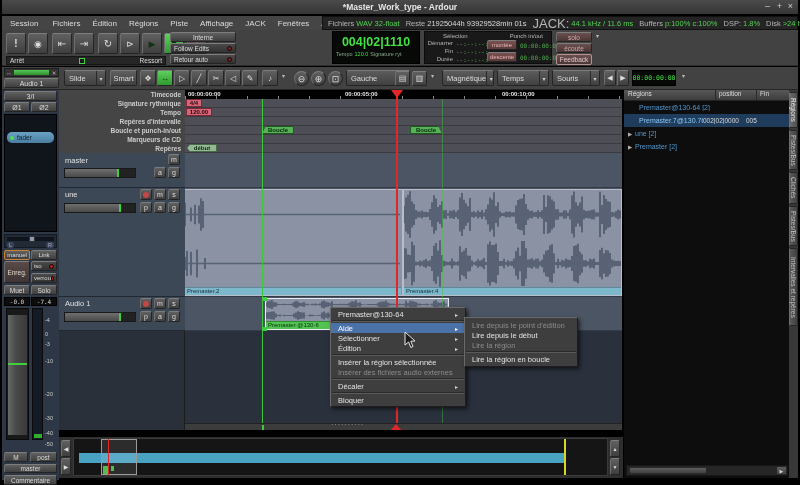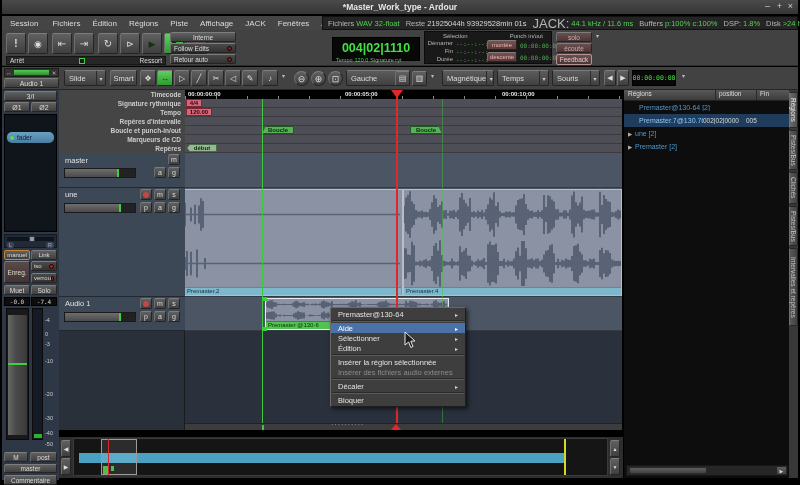--- a/index.html
+++ b/index.html
@@ -96,21 +96,21 @@
     <div class="btn dark a" style="left:168px;top:13px;width:66px;height:10px;font-size:6.5px;justify-content:space-between;padding:0 3px">
       <span>Follow Edits</span>
         <span class="led"></span>
     </div>
     <div class="btn dark a" style="left:168px;top:24px;width:66px;height:10px;font-size:6.5px;justify-content:space-between;padding:0 3px">
       <span>Retour auto</span>
         <span class="led"></span>
     </div>
 
 
-    <div class="clock a" style="left:330px;top:7px;width:88px;height:24px">
+    <div class="clock a" style="left:330px;top:1px;width:88px;height:33px">
       <div style="font-size:12.5px;font-weight:bold;text-align:center;margin-top:3px">004|02|1110</div>
       <div style="font-size:5.5px;color:#8aa88a;padding:0 3px;margin-top:2px;display:flex;gap:2px;white-space:nowrap">
         <span>Tempo</span>
         <span style="color:#44e044">120.0</span>
         <span>Signature ryt</span>
       </div>
     </div>
 
     <div class="a" style="left:422px;top:1px;width:128px;height:33px;background:#191919;border:1px solid #0c0c0c">
       <span class="a tinylabel" style="left:18px;top:1px;font-size:6px">Sélection</span>
@@ -453,18 +453,33 @@
     <div class="menuitem">
       <span>Décaler</span>
       <span class="marr">▸</span>
     </div>
     <div class="msep"></div>
     <div class="menuitem">
       <span>Bloquer</span>
     </div>
   </div>
 
+  <div class="a" style="left:464px;top:317px;width:114px;background:#3e3e3e;border:1px solid #1d1d1d;border-top-color:#6a6a6a;border-left-color:#6a6a6a;box-shadow:2px 2px 4px rgba(0,0,0,0.6);z-index:51;padding:2px 0">
+    <div class="menuitem dis">
+      <span>Lire depuis le point d'édition</span>
+    </div>
+    <div class="menuitem">
+      <span>Lire depuis le début</span>
+    </div>
+    <div class="menuitem dis">
+      <span>Lire la région</span>
+    </div>
+    <div class="msep"></div>
+    <div class="menuitem">
+      <span>Lire la région en boucle</span>
+    </div>
+  </div>
 
   <svg class="a" style="left:404px;top:331px;z-index:60" width="12" height="18">
     <polygon points="1,1 1,14 4.6,11 6.8,16.5 9,15.5 6.8,10.2 11,10" fill="#1c1c1c" stroke="#e8e8e8" stroke-width="1"></polygon>
   </svg>
 
 </div>
 
 </body></html>

